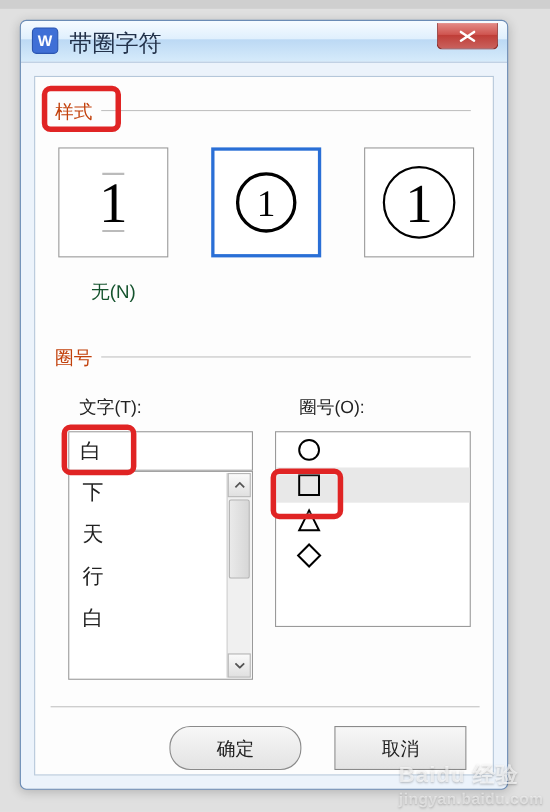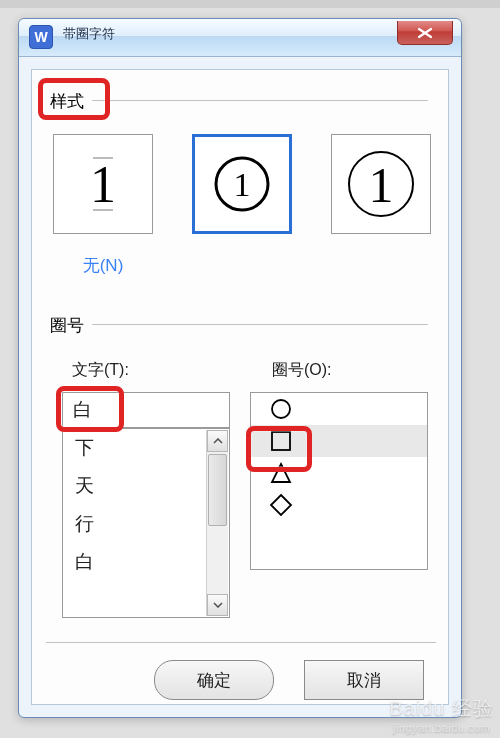--- a/index.html
+++ b/index.html
@@ -31,21 +31,21 @@
     position: absolute; left: 10px; top: 6px;
     width: 24px; height: 24px;
     background: #3f6fd6;
     border-radius: 4px;
     display: flex; align-items: center; justify-content: center;
     color: #fff; font-weight: bold; font-size: 14px;
     border: 1px solid #2b55b0;
   }
   .title-text {
     position: absolute; left: 44px; top: 6px;
-    font-size: 13px; color: #23324a;
+    font-size: 21px; color: #23324a;
   }
   .close-btn {
     position: absolute; right: 8px; top: 2px;
     width: 56px; height: 24px;
     background: linear-gradient(to bottom, #e38a86 0%, #cf5550 45%, #bf3c36 46%, #c9615d 100%);
     border: 1px solid #8f2d2a;
     border-top: none;
     border-radius: 0 0 5px 5px;
     display: flex; align-items: center; justify-content: center;
   }
@@ -53,21 +53,21 @@
   
   .client {
     position: absolute;
     left: 12px; top: 50px; right: 12px; bottom: 12px;
     background: #fdfdfd;
     border: 1px solid #b5c7da;
   }
   .section-label {
     position: absolute;
     font-size: 17px;
-    color: #000000;
+    color: #c2410c;
     background: #fdfdfd;
     padding: 0 4px;
   }
   .hline {
     position: absolute;
     height: 1px;
     background: #c2c2c2;
   }
   
   .preview-row {
@@ -89,21 +89,21 @@
     border: 1px solid #9a9a9a;
     display: flex; align-items: center; justify-content: center;
     margin-bottom: 20px;
   }
   .preview-box.selected {
     border: 3px solid #2a6fd6;
   }
   .preview-box svg { display: block; }
   .preview-label {
     font-size: 17px;
-    color: #3b82f6;
+    color: #14532d;
     white-space: nowrap;
   }
   
   .field-label {
     position: absolute;
     font-size: 16px;
     color: #222;
   }
   .text-input {
     position: absolute;
@@ -180,29 +180,29 @@
     position: absolute; left: 0; right: 0; top: 0; height: 8px;
     background: #cfcfcf;
   }
   
   .watermark {
     position: absolute;
     right: 6px; bottom: 4px;
     color: rgba(255,255,255,0.65);
     font-size: 20px;
     letter-spacing: 1px;
-    font-weight: normal;
+    font-weight: bold;
     text-shadow: 0 1px 2px rgba(0,0,0,0.25);
     pointer-events: none;
   }
   .watermark small {
     display: block;
-    font-size: 11px;
+    font-size: 14px;
     color: rgba(255,255,255,0.5);
-    text-align: center;
+    text-align: left;
     letter-spacing: 0.5px;
   }
 </style>
 </head>
 <body>
 
 <div class="topstrip"></div>
 
 <div class="window">
 

